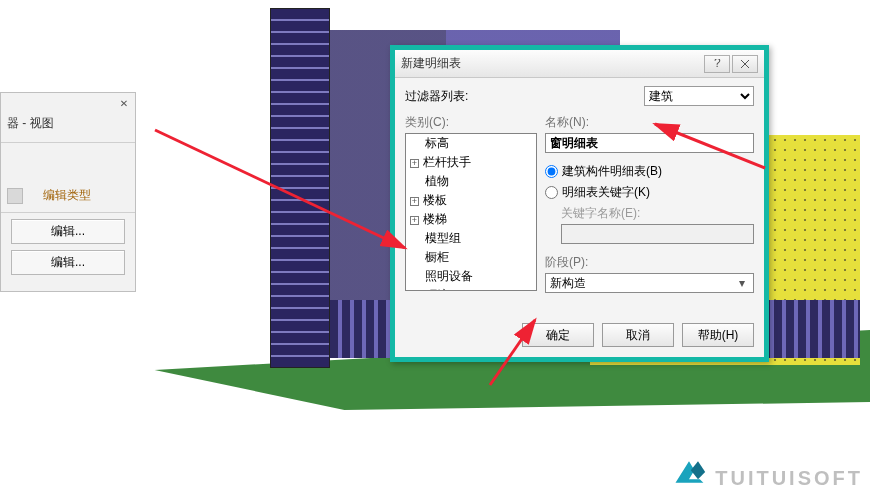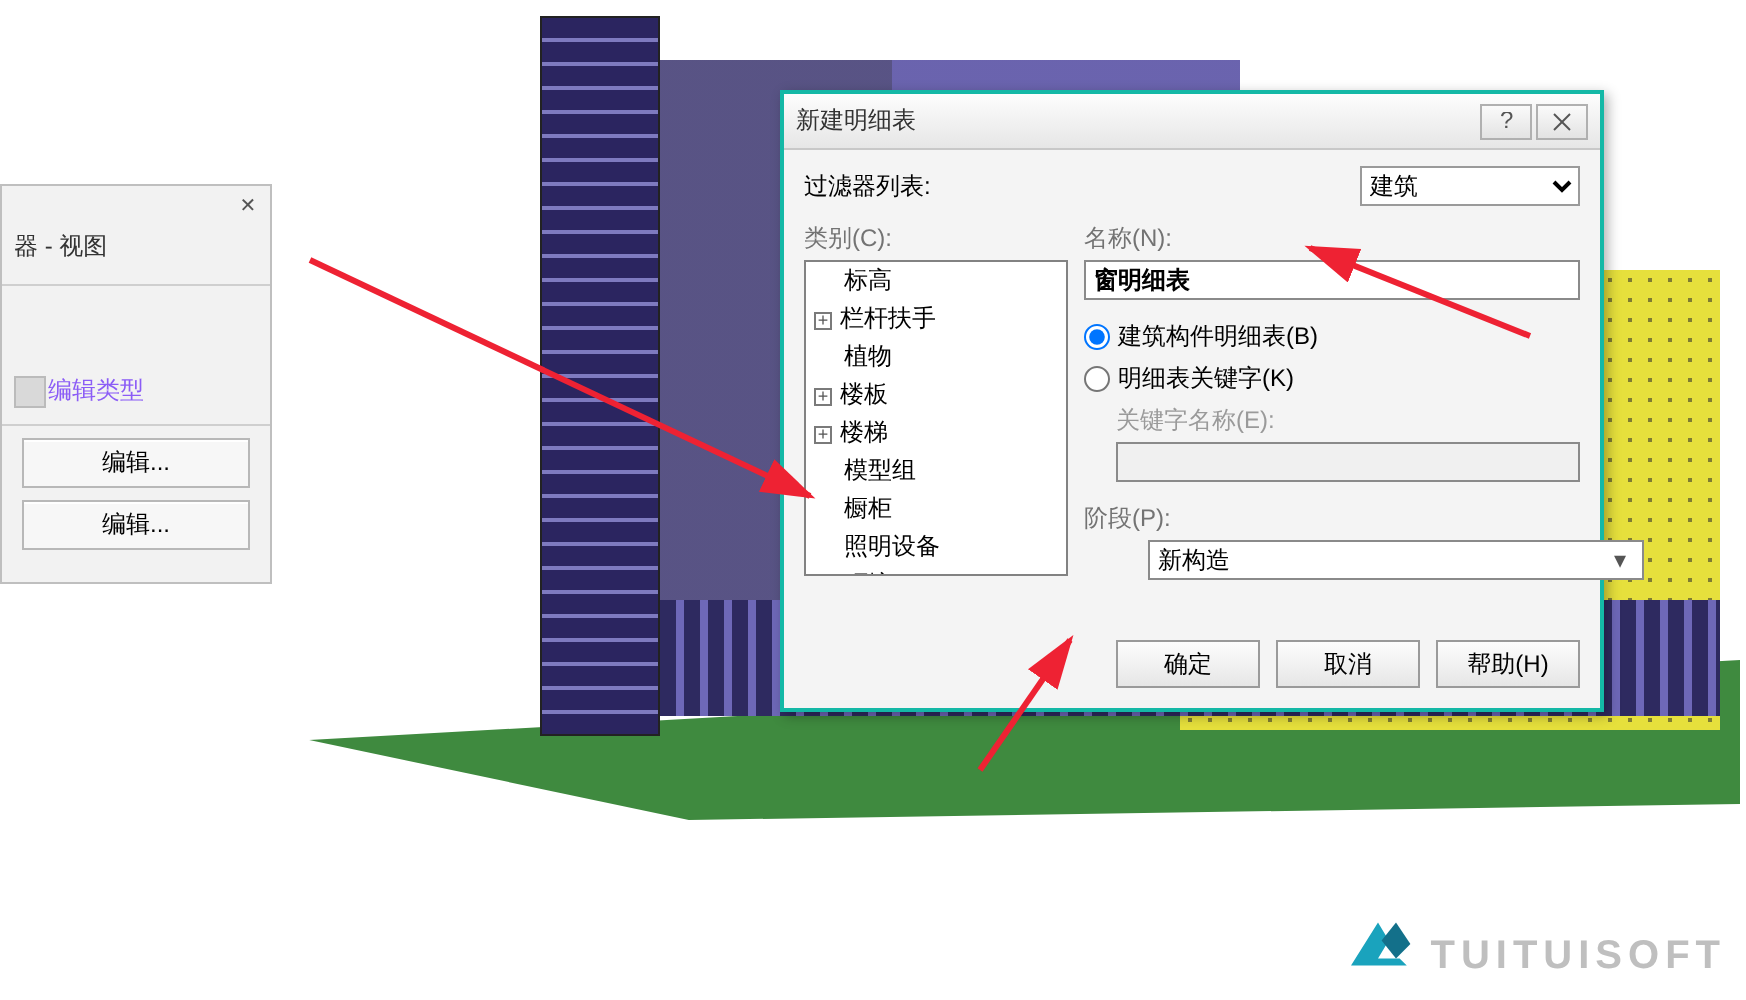--- a/index.html
+++ b/index.html
@@ -23,28 +23,28 @@
   .bldg-base { position: absolute; left: 330px; top: 300px; width: 530px; height: 58px;
     background: repeating-linear-gradient(90deg,#2e2a60 0 8px,#6e68b8 8px 12px); }
 
   
   .left-panel { position: absolute; left: 0; top: 92px; width: 136px; background: #f2f2f2;
     border: 1px solid #bfbfbf; padding-bottom: 10px; }
   .left-panel .close-x { position: absolute; right: 4px; top: 4px; width: 14px; height: 14px;
     font-size: 10px; text-align: center; line-height: 14px; color: #555; cursor: default; }
   .left-title { padding: 22px 6px 6px 6px; color: #333; }
   .left-divider { height: 1px; background: #cfcfcf; margin: 4px 0; }
-  .edit-type-row { display: flex; align-items: center; padding: 4px 6px; gap: 1px; color: #8b5cf6; margin-top: 40px; }
+  .edit-type-row { display: flex; align-items: center; padding: 4px 6px; gap: 20px; color: #a16207; margin-top: 40px; }
   .edit-type-row .icon { width: 16px; height: 16px; background: #d9d9d9; border: 1px solid #bbb; }
   .edit-btn { display: block; margin: 6px 10px; padding: 3px 0; text-align: center;
     background: #f7f7f7; border: 1px solid #b8b8b8; box-shadow: inset 0 1px #fff; }
 
   
-  .dialog { position: absolute; left: 390px; top: 45px; width: 412px;
-    background: #f4f4f4; border: 2px solid #14b8a6; box-shadow: 2px 2px 6px rgba(0,0,0,.3); }
+  .dialog { position: absolute; left: 390px; top: 45px; width: 379px;
+    background: #f4f4f4; border: 5px solid #14b8a6; box-shadow: 2px 2px 6px rgba(0,0,0,.3); }
   .titlebar { display: flex; align-items: center; height: 28px;
     background: linear-gradient(#fdfdfd,#e6e6e6); border-bottom: 1px solid #c8c8c8;
     padding: 0 6px; }
   .titlebar .title { flex: 1; color: #333; }
   .titlebar .tb-btn { width: 26px; height: 18px; margin-left: 2px; border: 1px solid #b0b0b0;
     background: linear-gradient(#fafafa,#e3e3e3); display: flex; align-items: center; justify-content: center; }
   .titlebar .tb-btn svg { width: 10px; height: 10px; }
 
   .dlg-body { padding: 8px 10px 10px 10px; }
   .row-filter { display: flex; align-items: center; gap: 0; margin-bottom: 8px; justify-content: space-between; }
@@ -61,21 +61,21 @@
     text-align: center; line-height: 7px; font-size: 9px; margin-right: 4px; color:#555; background:#fff; }
   .tree-item.noexp { padding-left: 19px; }
   .text-input { width: 100%; height: 20px; border: 1px solid #8a8a8a; background: #fff; padding: 0 4px; font-weight: bold; }
   .text-input[disabled] { background: #f0f0f0; color: #999; }
 
   .radio-row { display: flex; align-items: center; gap: 4px; margin: 4px 0; }
   .radio-row input { margin: 0; }
   .field-block { margin-bottom: 10px; }
   .key-sub { padding-left: 16px; }
   .dropdown { width: 100%; height: 20px; border: 1px solid #8a8a8a; background: #fff;
-    display: flex; align-items: center; justify-content: space-between; padding: 4px 4px; margin-left: 32px; }
+    display: flex; align-items: center; justify-content: space-between; padding: 4px 4px; }
   .dropdown .dd-arrow { width: 14px; text-align: center; color:#555; }
 
   .dlg-buttons { display: flex; justify-content: flex-end; gap: 8px; padding: 10px; }
   .dlg-buttons button { width: 72px; height: 24px; background: linear-gradient(#fdfdfd,#e6e6e6);
     border: 1px solid #9a9a9a; cursor: default; }
 
   
   .arrow { position: absolute; pointer-events: none; }
 
   

